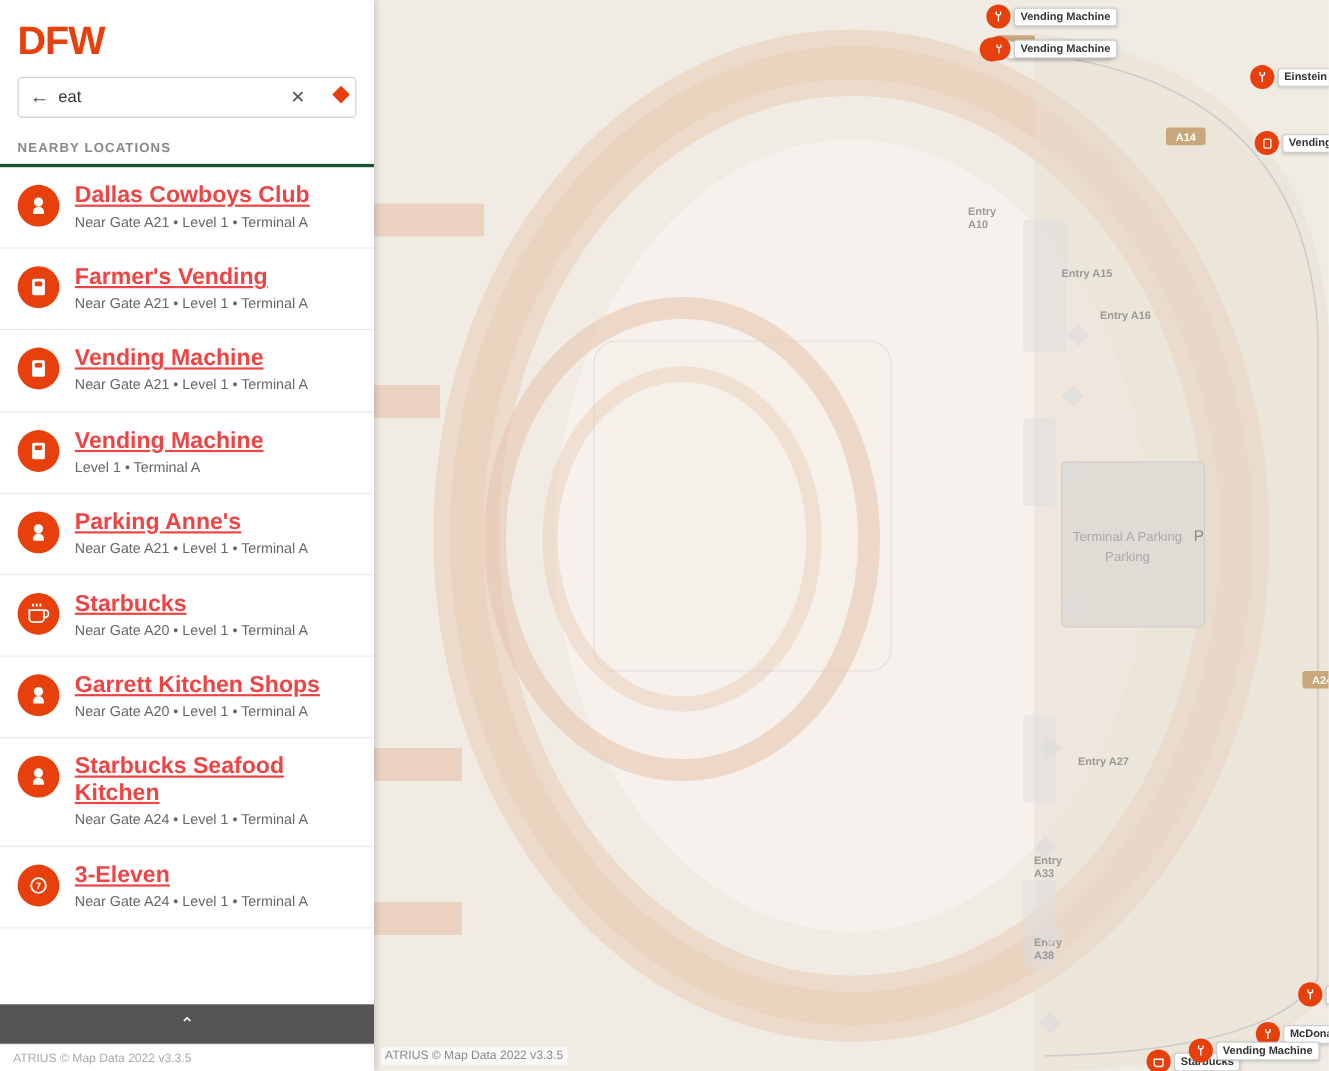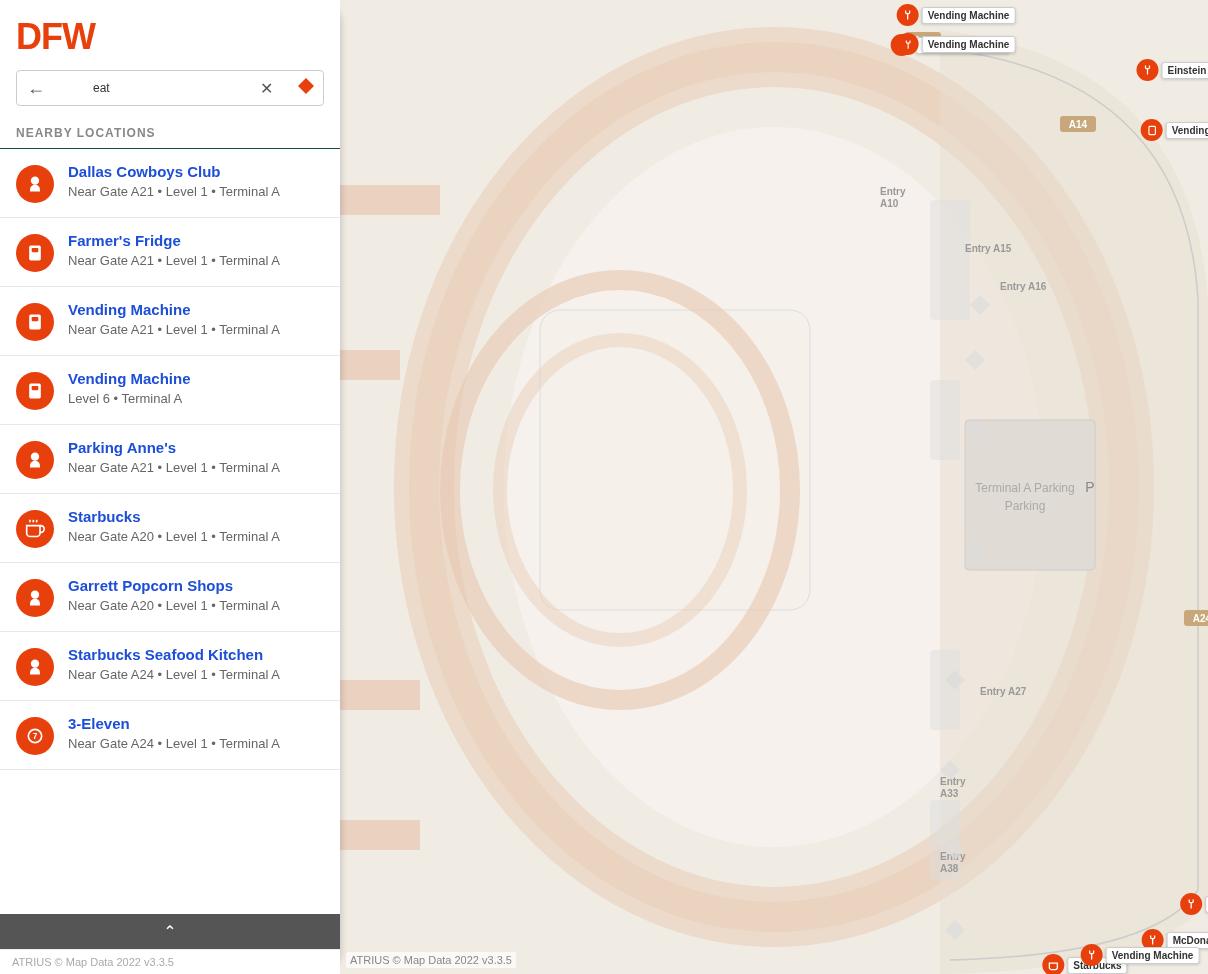--- a/index.html
+++ b/index.html
@@ -8,21 +8,20 @@
     
     #sidebar {
       width: 340px;
       min-width: 340px;
       height: 974px;
       background: #fff;
       display: flex;
       flex-direction: column;
       z-index: 10;
       box-shadow: 2px 0 6px rgba(0,0,0,0.15);
-      border-radius: 25px;
     }
 
     #header {
       padding: 16px 16px 10px 16px;
       background: #fff;
     }
 
     #logo {
       font-size: 36px;
       font-weight: 900;
@@ -47,24 +46,23 @@
       font-size: 18px;
       font-weight: bold;
       border: none;
       background: none;
       padding: 0;
     }
 
     #search-bar input {
       border: none;
       outline: none;
-      font-size: 12px;
+      font-size: 15px;
       flex: 1;
       color: #333;
-      margin-left: 40px;
     }
 
     #search-bar .divider {
       width: 1px;
       height: 20px;
       background: #ccc;
     }
 
     #search-bar .icon-btn {
       cursor: pointer;
@@ -74,21 +72,21 @@
       font-size: 16px;
       padding: 0 4px;
     }
 
     #nearby-label {
       padding: 10px 16px 8px 16px;
       font-size: 12px;
       font-weight: 700;
       color: #888;
       letter-spacing: 1px;
-      border-bottom: 1px solid #14532d;
+      border-bottom: 3px solid #14532d;
     }
 
     #results-list {
       overflow-y: auto;
       flex: 1;
     }
 
     .result-item {
       display: flex;
       align-items: flex-start;
@@ -112,24 +110,25 @@
 
     .result-icon svg {
       width: 20px;
       height: 20px;
       fill: #fff;
     }
 
     .result-info { flex: 1; }
 
     .result-name {
-      font-size: 15px;
+      font-size: 21px;
       font-weight: 700;
-      color: #1d4ed8;
+      color: #ef4444;
       margin-bottom: 3px;
+      text-decoration: underline;
     }
 
     .result-detail {
       font-size: 13px;
       color: #666;
       line-height: 1.4;
     }
 
     
     #scroll-up-btn {
@@ -214,21 +213,21 @@
     </div>
   </div>
       <div class="result-item">
     <div class="result-icon">
       <svg viewBox="0 0 24 24">
             <rect x="5" y="3" width="14" height="18" rx="2" fill="white"></rect>
             <rect x="8" y="6" width="8" height="5" rx="1" fill="#e8400c"></rect>
           </svg>
     </div>
     <div class="result-info">
-      <div class="result-name">Farmer's Fridge</div>
+      <div class="result-name">Farmer's Vending</div>
       <div class="result-detail">Near Gate A21 • Level 1 • Terminal A</div>
     </div>
   </div>
       <div class="result-item">
     <div class="result-icon">
       <svg viewBox="0 0 24 24">
             <rect x="5" y="3" width="14" height="18" rx="2" fill="white"></rect>
             <rect x="8" y="6" width="8" height="5" rx="1" fill="#e8400c"></rect>
           </svg>
     </div>
@@ -239,21 +238,21 @@
   </div>
       <div class="result-item">
     <div class="result-icon">
       <svg viewBox="0 0 24 24">
             <rect x="5" y="3" width="14" height="18" rx="2" fill="white"></rect>
             <rect x="8" y="6" width="8" height="5" rx="1" fill="#e8400c"></rect>
           </svg>
     </div>
     <div class="result-info">
       <div class="result-name">Vending Machine</div>
-      <div class="result-detail">Level 6 • Terminal A</div>
+      <div class="result-detail">Level 1 • Terminal A</div>
     </div>
   </div>
       <div class="result-item">
     <div class="result-icon">
       <svg viewBox="0 0 24 24">
             <circle cx="12" cy="8" r="5" fill="white"></circle>
             <path d="M6 21v-2a6 6 0 0 1 12 0v2" fill="white"></path>
           </svg>
     </div>
     <div class="result-info">
@@ -276,21 +275,21 @@
     </div>
   </div>
       <div class="result-item">
     <div class="result-icon">
       <svg viewBox="0 0 24 24">
             <circle cx="12" cy="8" r="5" fill="white"></circle>
             <path d="M6 21v-2a6 6 0 0 1 12 0v2" fill="white"></path>
           </svg>
     </div>
     <div class="result-info">
-      <div class="result-name">Garrett Popcorn Shops</div>
+      <div class="result-name">Garrett Kitchen Shops</div>
       <div class="result-detail">Near Gate A20 • Level 1 • Terminal A</div>
     </div>
   </div>
       <div class="result-item">
     <div class="result-icon">
       <svg viewBox="0 0 24 24">
             <circle cx="12" cy="8" r="5" fill="white"></circle>
             <path d="M6 21v-2a6 6 0 0 1 12 0v2" fill="white"></path>
           </svg>
     </div>

